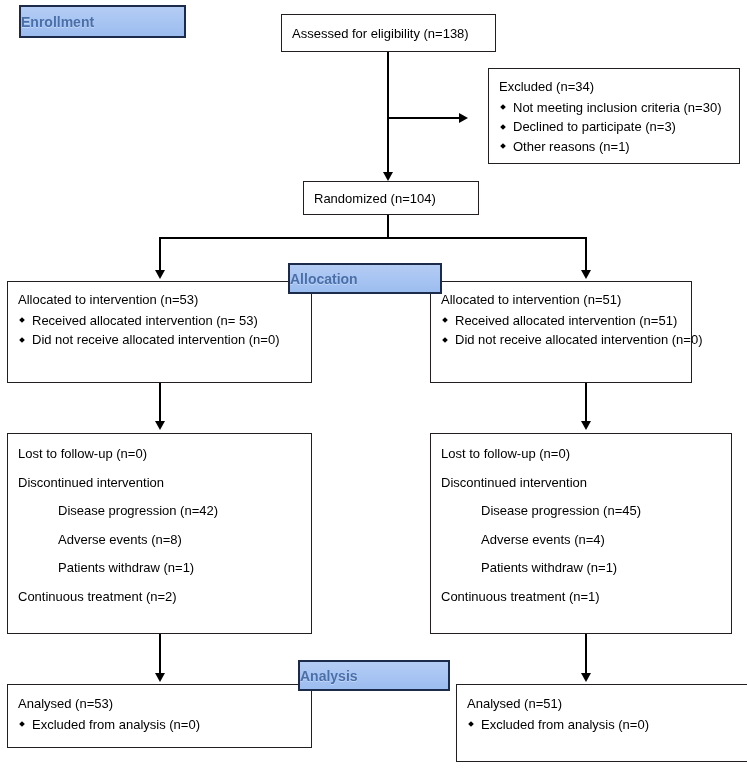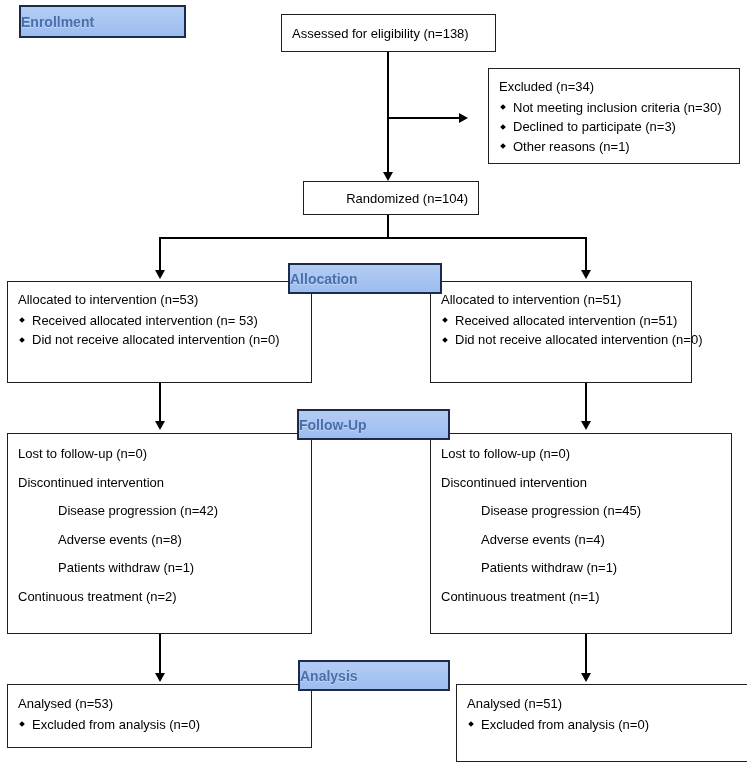--- a/index.html
+++ b/index.html
@@ -118,21 +118,21 @@
         <span>Declined to participate (n=3)</span>
       </div>
       <div class="bullet">
         <span class="dia"></span>
         <span>Other reasons (n=1)</span>
       </div>
     </div>
   </div>
 
   <div class="box" style="left:303px;top:181px;width:176px;height:34px;">
-    <div class="body" style="padding-top:8px;text-align:right;">
+    <div class="body" style="padding-top:8px;text-align:left;">
       <div class="line">Randomized (n=104)</div>
     </div>
   </div>
 
   <div class="vline" style="left:387px;top:215px;height:24px;"></div>
   <div class="hline" style="left:159px;top:237px;width:428px;"></div>
   <div class="vline" style="left:159px;top:237px;height:35px;"></div>
   <div class="arrowdown" style="left:154.5px;top:270px;"></div>
   <div class="vline" style="left:585px;top:237px;height:35px;"></div>
   <div class="arrowdown" style="left:580.5px;top:270px;"></div>
@@ -167,23 +167,20 @@
         <span>Did not receive allocated intervention (n=0)</span>
       </div>
     </div>
   </div>
 
   <div class="vline" style="left:159px;top:383px;height:40px;"></div>
   <div class="arrowdown" style="left:154.5px;top:421px;"></div>
   <div class="vline" style="left:585px;top:383px;height:40px;"></div>
   <div class="arrowdown" style="left:580.5px;top:421px;"></div>
 
-  <div class="pill" style="left:297px;top:409px;width:153px;height:31px;">
-    <span>Follow-Up</span>
-  </div>
 
   <div class="box" style="left:7px;top:433px;width:305px;height:201px;">
     <div class="body spaced" style="padding-top:11px;">
       <div class="line">Lost to follow-up (n=0)</div>
       <div class="line">Discontinued intervention</div>
       <div class="line indent">Disease progression (n=42)</div>
       <div class="line indent">Adverse events (n=8)</div>
       <div class="line indent">Patients withdraw (n=1)</div>
       <div class="line">Continuous treatment (n=2)</div>
     </div>

